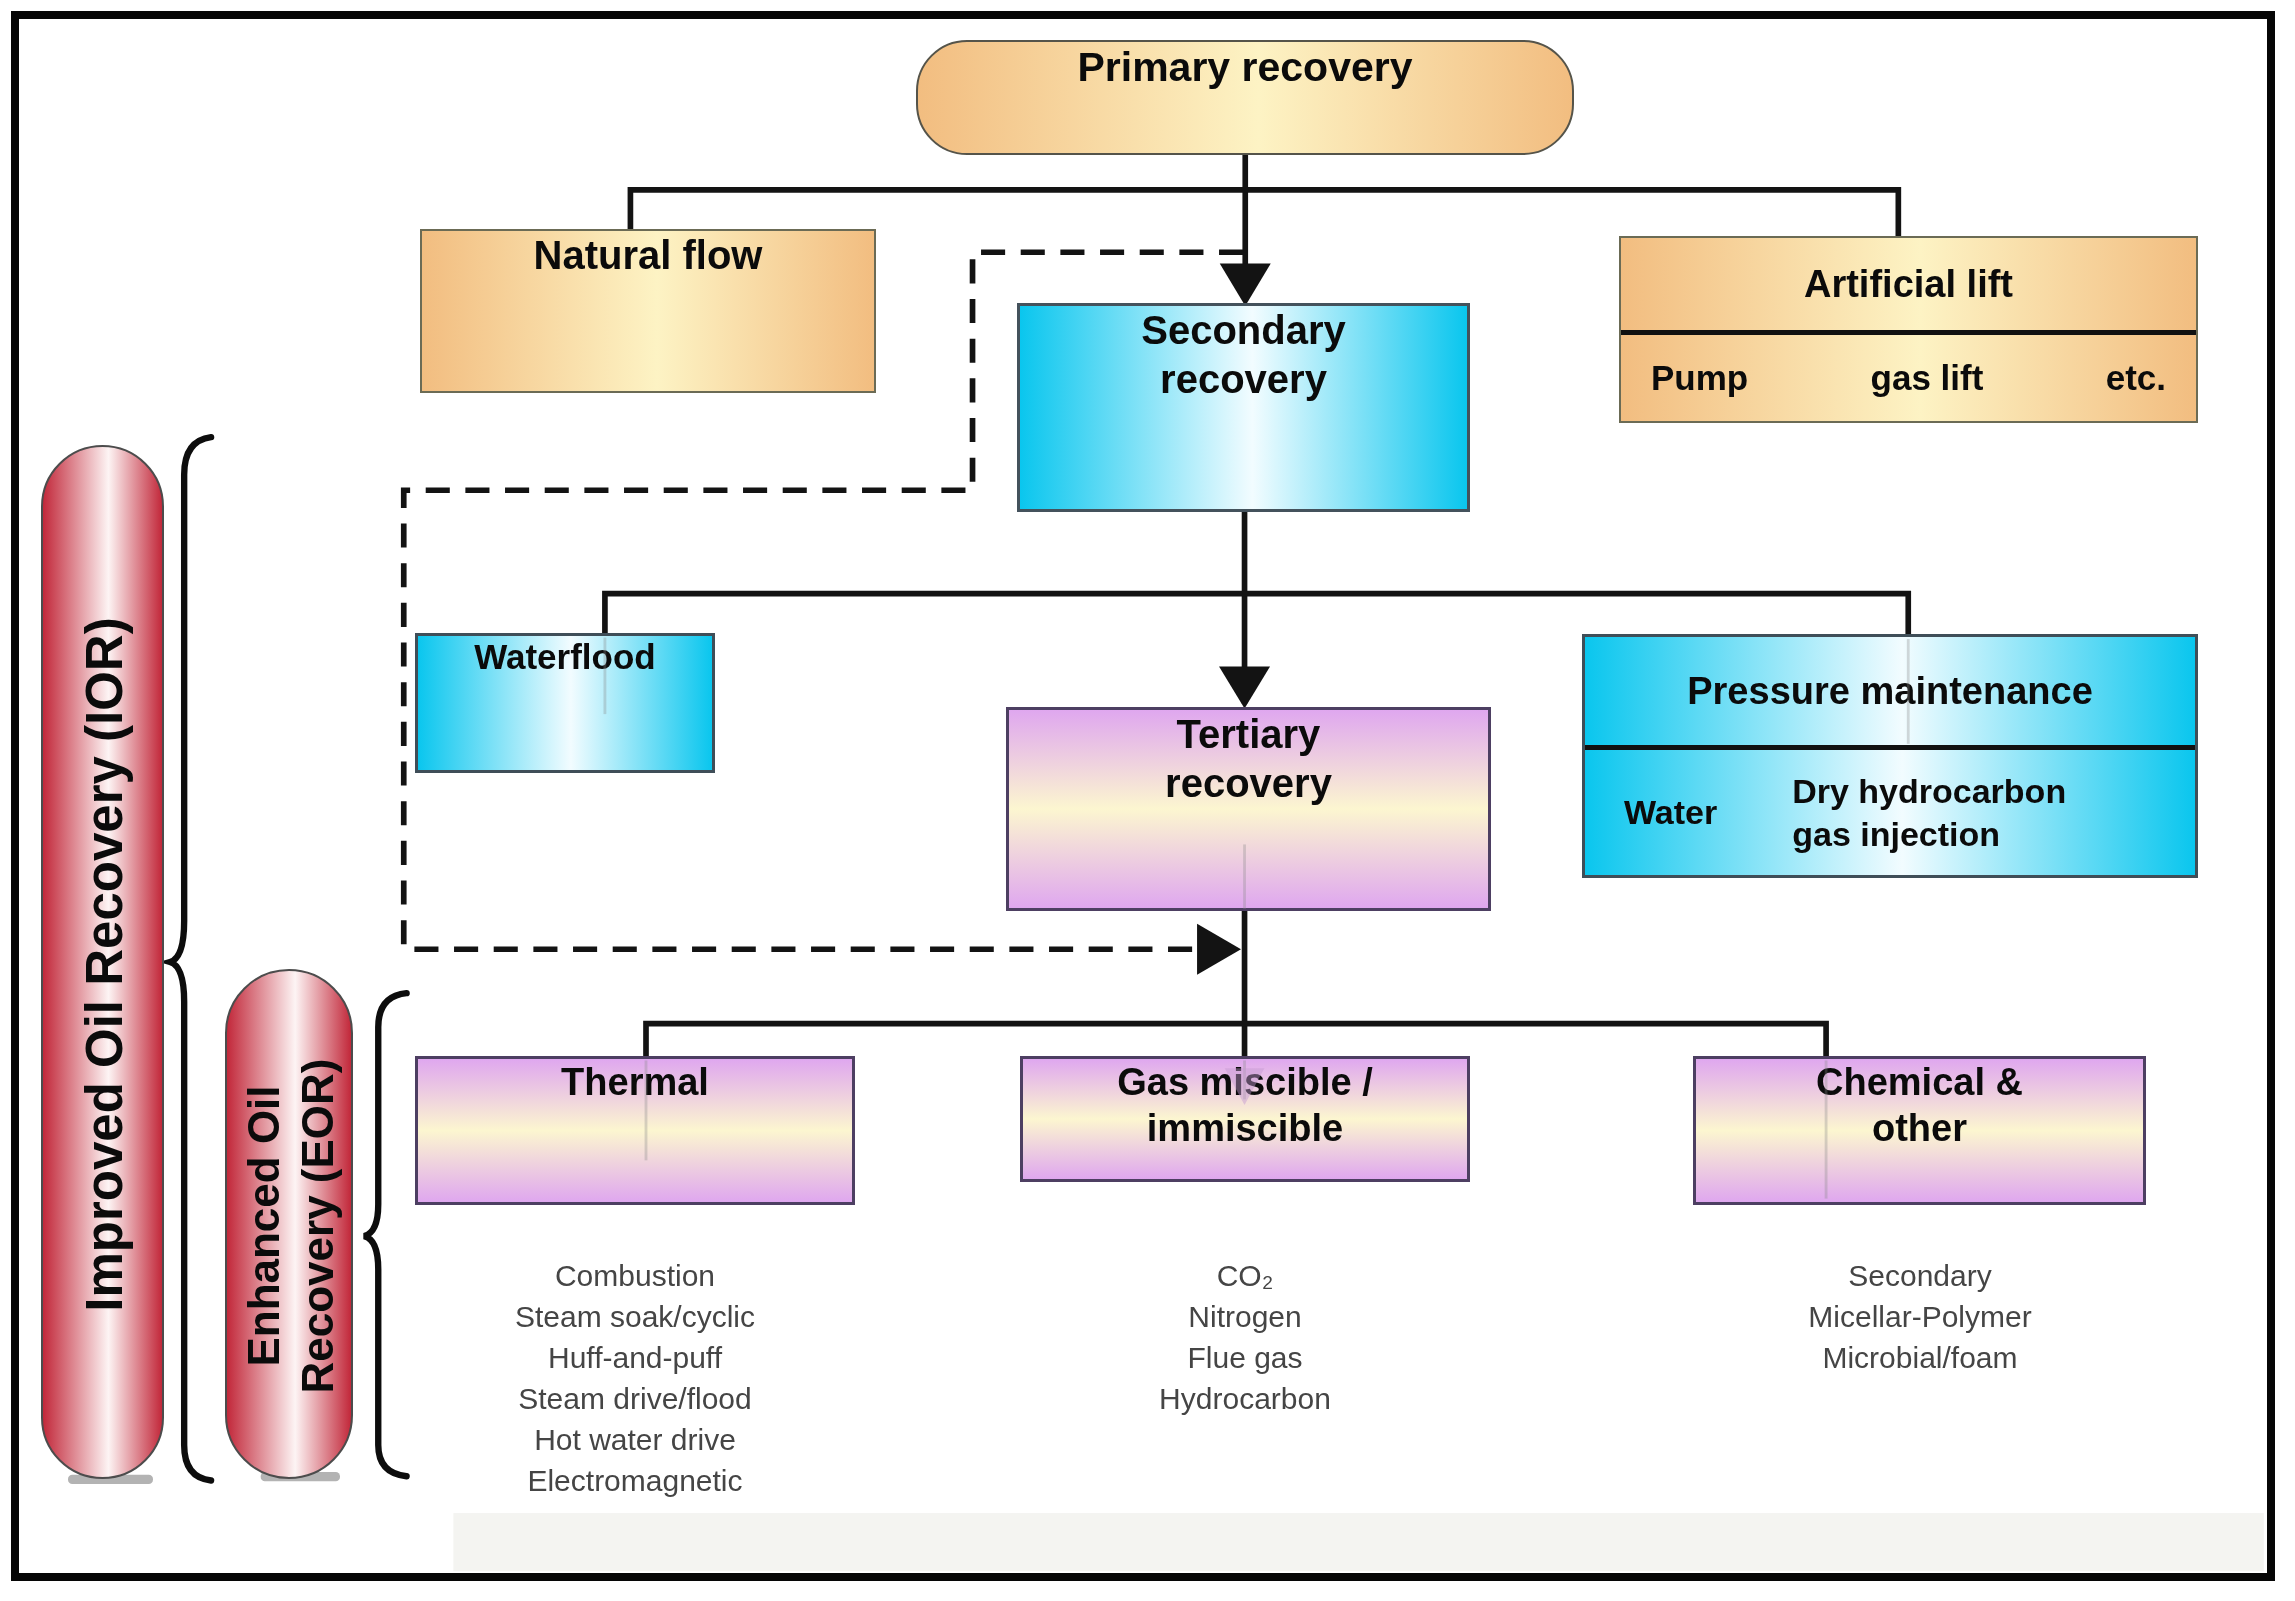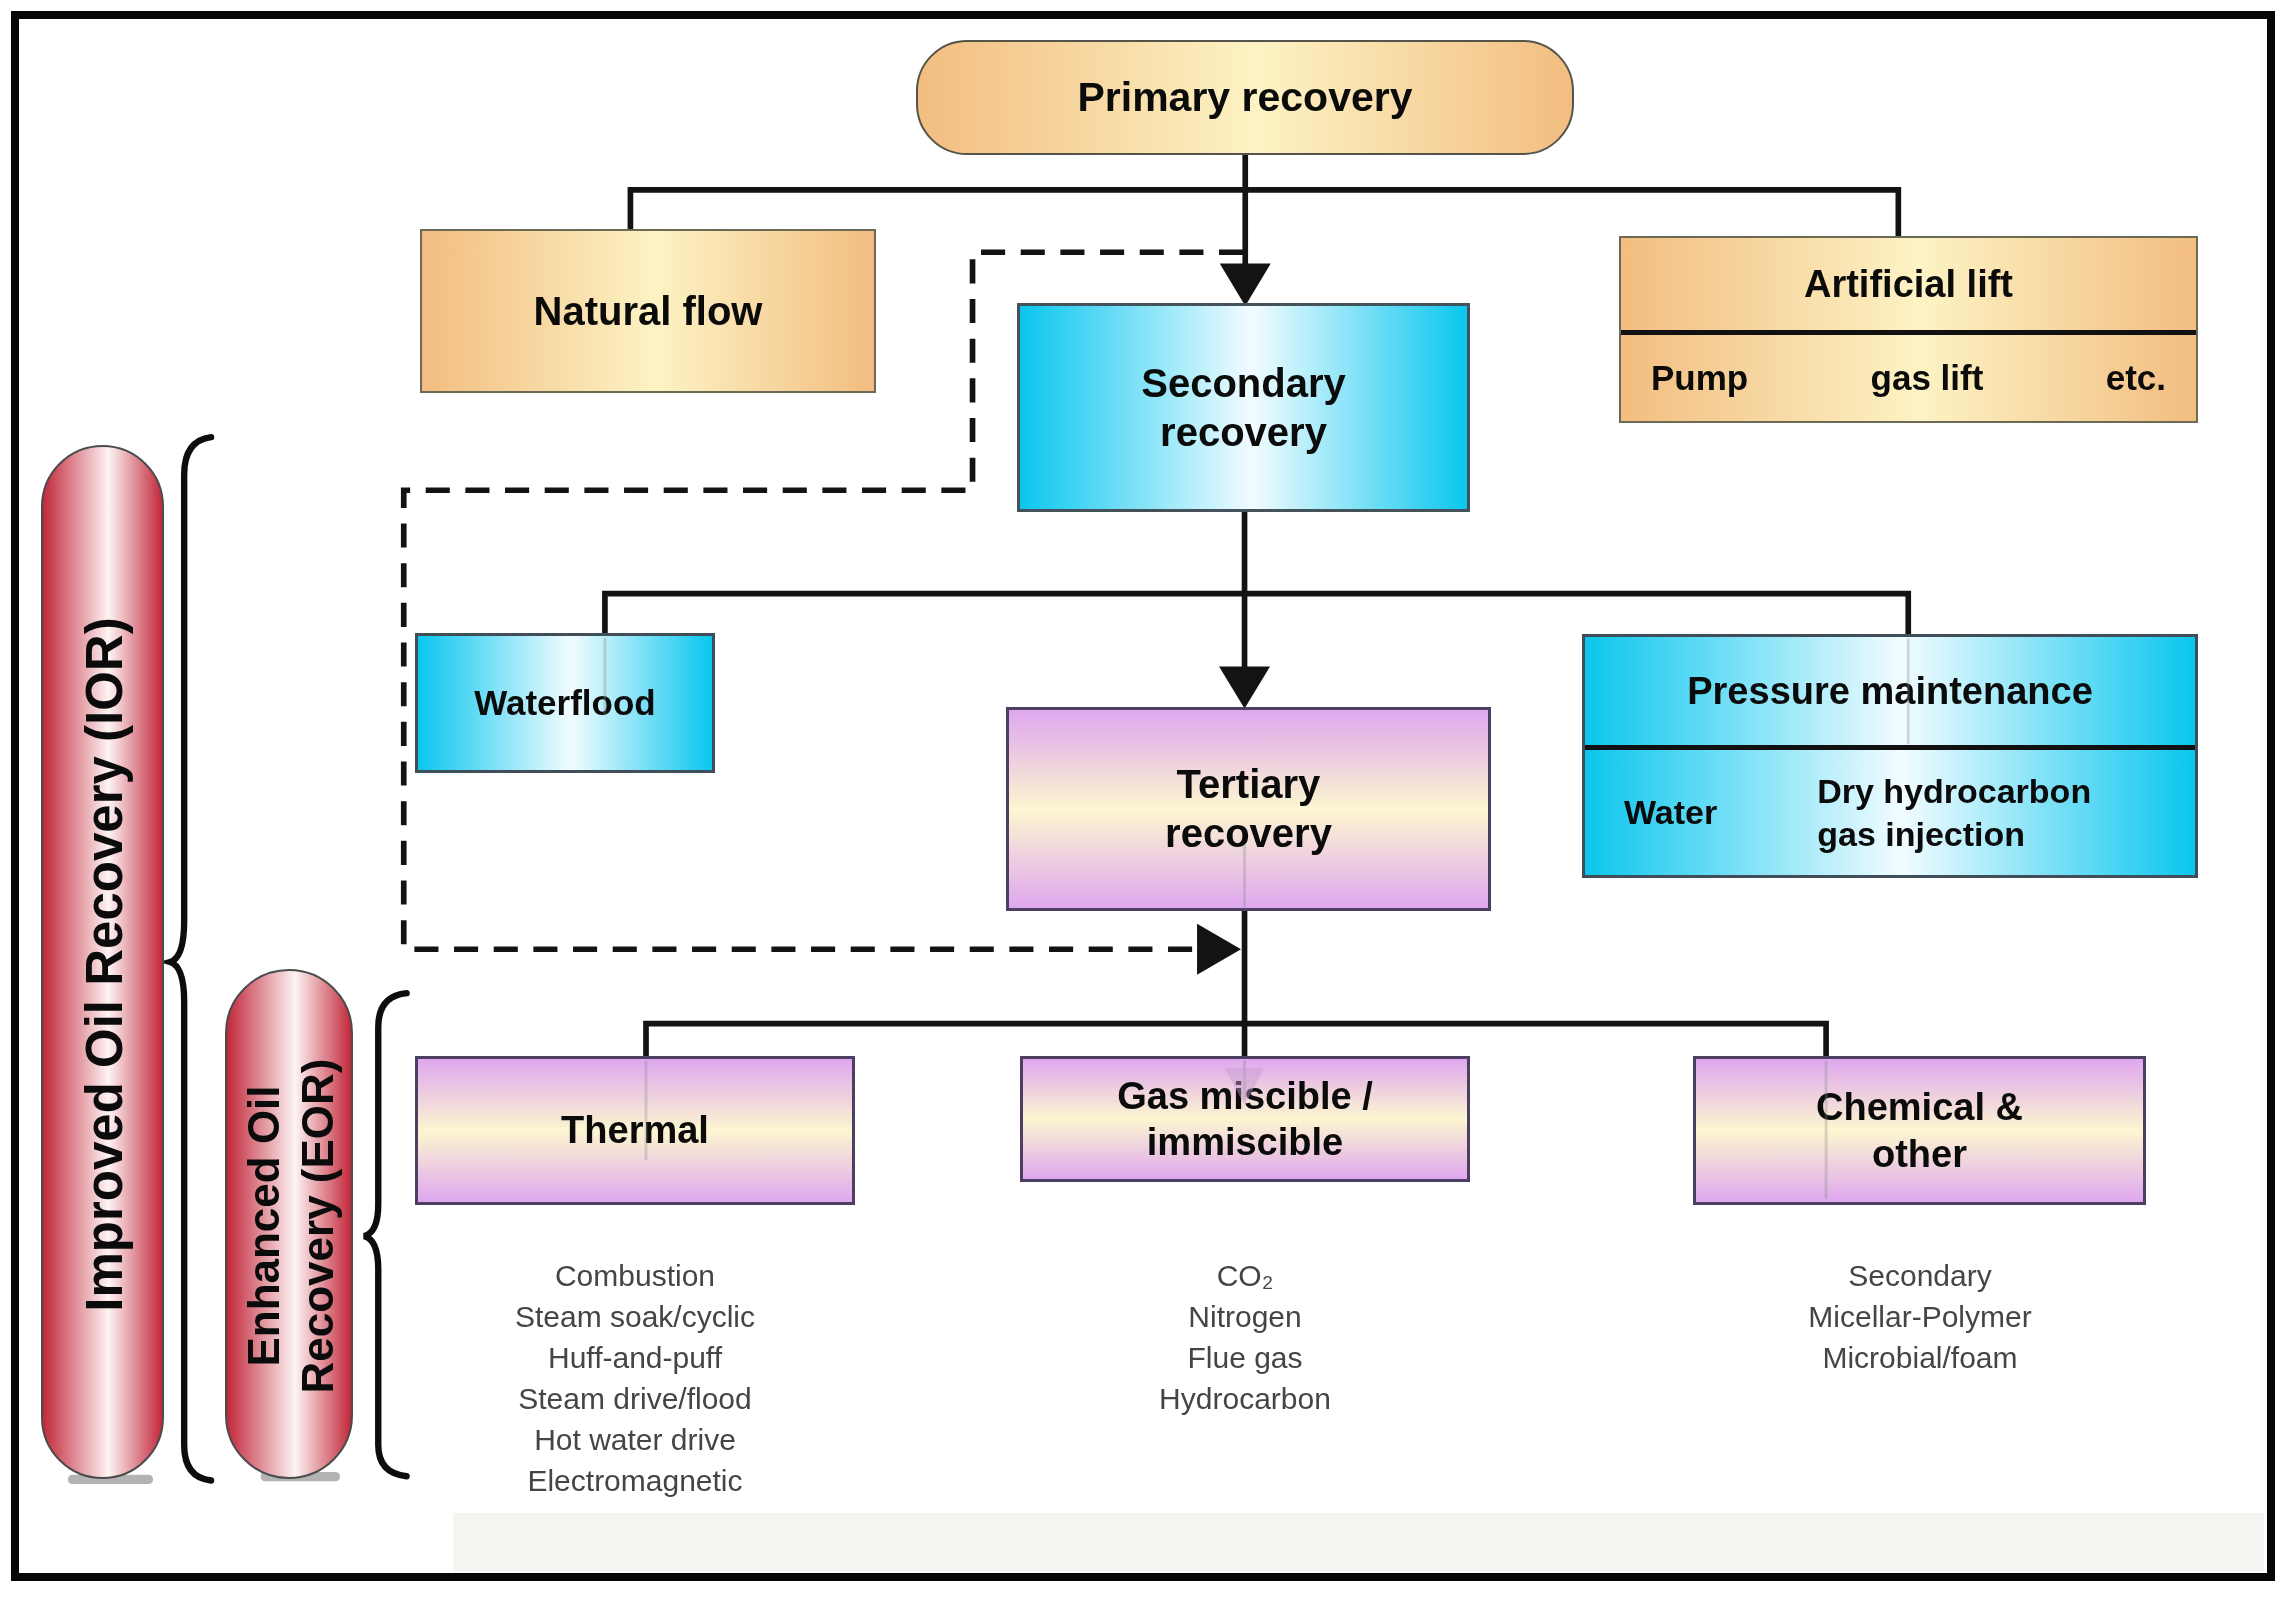--- a/index.html
+++ b/index.html
@@ -9,21 +9,21 @@
   }
   .frame{position:absolute;left:11.3px;top:11.3px;width:2264px;height:1570px;border:8.5px solid #060606;box-sizing:border-box;}
   svg.layer{position:absolute;left:0;top:0;}
   .wire{stroke:var(--line);stroke-width:8;fill:none;}
   .wire-dashed{stroke:var(--line);stroke-width:8;fill:none;stroke-dasharray:34 22;}
   .arrow{fill:var(--line);}
   .brace{stroke:#0d0d0d;stroke-width:9;fill:none;stroke-linecap:round;}
   .ghost{stroke:#8a8a8a;stroke-width:4;opacity:.32;fill:none;}
 
   .node{
-    position:absolute;box-sizing:border-box;display:flex;align-items:center;justify-content:center;
+    position:absolute;box-sizing:border-box;display:flex;align-items:flex-start;justify-content:center;
     text-align:center;font-weight:bold;white-space:pre-line;line-height:1.22;
   }
   .grad-orange{background:linear-gradient(90deg,var(--orange-edge) 0%,var(--orange-mid) 52%,var(--orange-edge) 100%);}
   .grad-cyan{background:linear-gradient(90deg,var(--cyan-edge) 0%,var(--cyan-mid) 52%,var(--cyan-edge) 100%);}
   .grad-purple{background:linear-gradient(180deg,var(--purple-edge) 0%,var(--purple-mid) 50%,var(--purple-edge) 100%);}
   .grad-red{background:linear-gradient(90deg,var(--red-edge) 0%,var(--red-mid) 55%,var(--red-edge) 100%);}
 
   .node-primary{left:916px;top:40px;width:658px;height:115px;border:2.8px solid #55544a;border-radius:51px;font-size:41px;}
   .node-natural{left:420px;top:229px;width:456px;height:164px;border:2.8px solid #6b6b55;font-size:40px;}
   .node-secondary{left:1017px;top:303px;width:453px;height:209px;border:3.5px solid #44525c;font-size:40px;}
@@ -35,21 +35,21 @@
 
   .split-node{position:absolute;box-sizing:border-box;display:flex;flex-direction:column;}
   .node-artificial{left:1619px;top:236px;width:579px;height:187px;border:2.8px solid #6b6b55;}
   .node-pressure{left:1582px;top:634px;width:616px;height:244px;border:3.5px solid #3f4e58;}
   .split-title{flex:0 0 auto;display:flex;align-items:center;justify-content:center;font-weight:bold;}
   .node-artificial .split-title{height:92px;font-size:38px;}
   .node-pressure .split-title{height:108px;font-size:38px;}
   .split-divider{height:0;border-top:5px solid #111;}
   .split-row{flex:1;display:flex;align-items:center;font-weight:bold;white-space:pre-line;line-height:1.25;text-align:left;}
   .node-artificial .split-row{font-size:35px;padding:0 30px;justify-content:space-between;}
-  .node-pressure .split-row{font-size:34px;padding:0 39px;gap:100px;justify-content:flex-start;}
+  .node-pressure .split-row{font-size:34px;padding:0 39px;gap:75px;justify-content:flex-start;}
 
   .method-list{
     position:absolute;top:1255px;width:468px;text-align:center;font-size:30px;line-height:41px;
     color:var(--list-text);white-space:pre-line;font-weight:normal;
   }
   .list-thermal{left:401px;}
   .list-gas{left:1011px;}
   .list-chemical{left:1686px;}
 
   .capsule{position:absolute;box-sizing:border-box;border:2.8px solid #4c4c4c;overflow:visible;}

